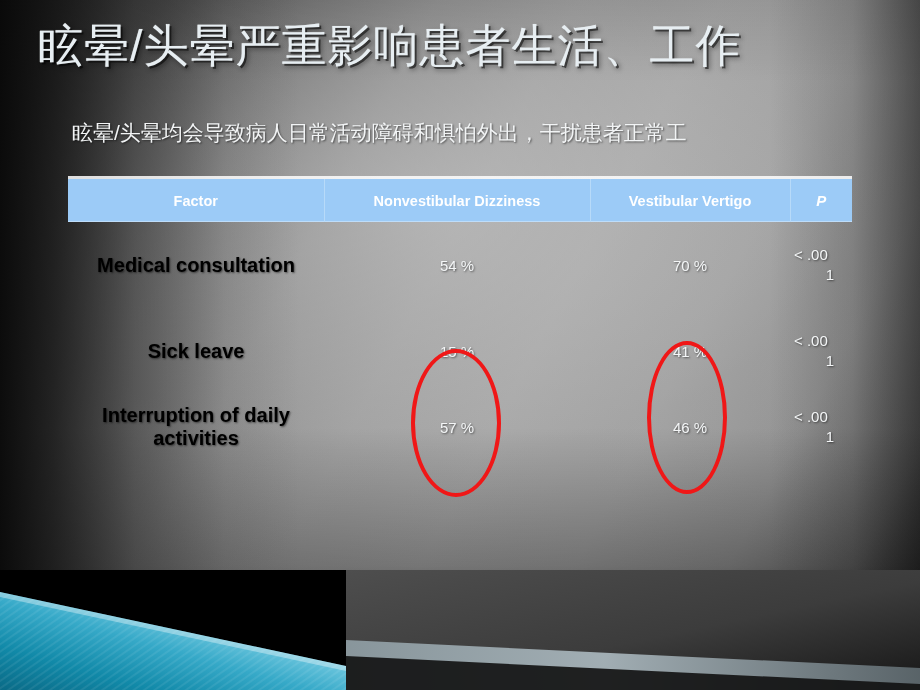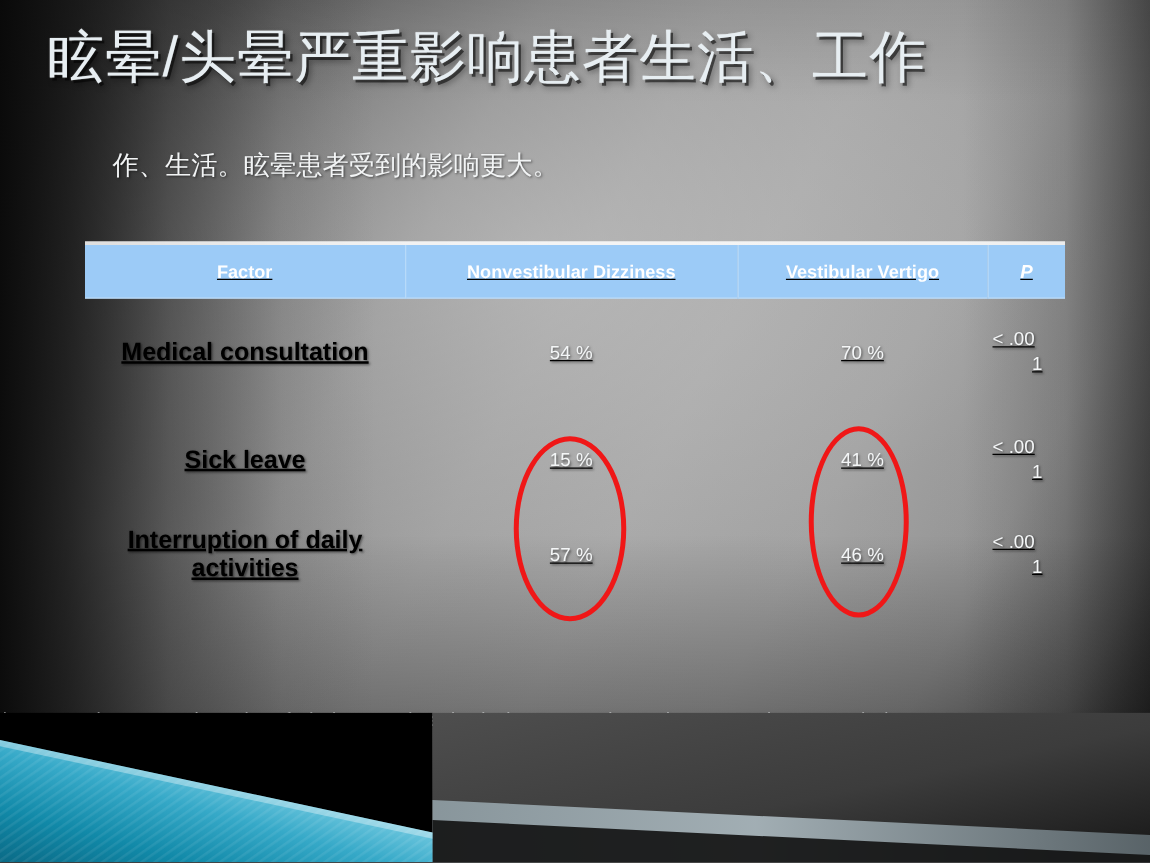--- a/index.html
+++ b/index.html
@@ -98,23 +98,22 @@
     color: #f2f4f5;
     text-shadow: 1px 1px 2px rgba(0,0,0,0.55);
     text-indent: 0;
   }
   .lead .l2 { display: block; padding-left: 18px; }
 
   
   .table-wrap {
     position: absolute;
     left: 68px;
-    top: 193px;
+    top: 176px;
     width: 784px;
-    text-decoration: underline;
   }
   table.t {
     border-collapse: collapse;
     width: 100%;
     table-layout: fixed;
   }
   table.t thead th {
     background: #9ccbf7;
     color: #ffffff;
     font-size: 14.5px;
@@ -205,21 +204,21 @@
 <div id="slide">
 
   <div class="bg-base"></div>
   <div class="bg-vert"></div>
   <div class="bg-leftdark"></div>
   <div class="bg-rightdark"></div>
 
   <div class="title">眩晕/头晕严重影响患者生活、工作</div>
 
   <div class="lead">
-    <span class="l2">作、生活。眩晕患者受到的影响更大。</span>
+    <span>眩晕/头晕均会导致病人日常活动障碍和惧怕外出，干扰患者正常工</span>
   </div>
 
   <div class="table-wrap">
     <div class="hdr-top-rule"></div>
     <table class="t">
       <colgroup>
         <col style="width:256px">
         <col style="width:266px">
         <col style="width:200px">
         <col style="width:62px">

